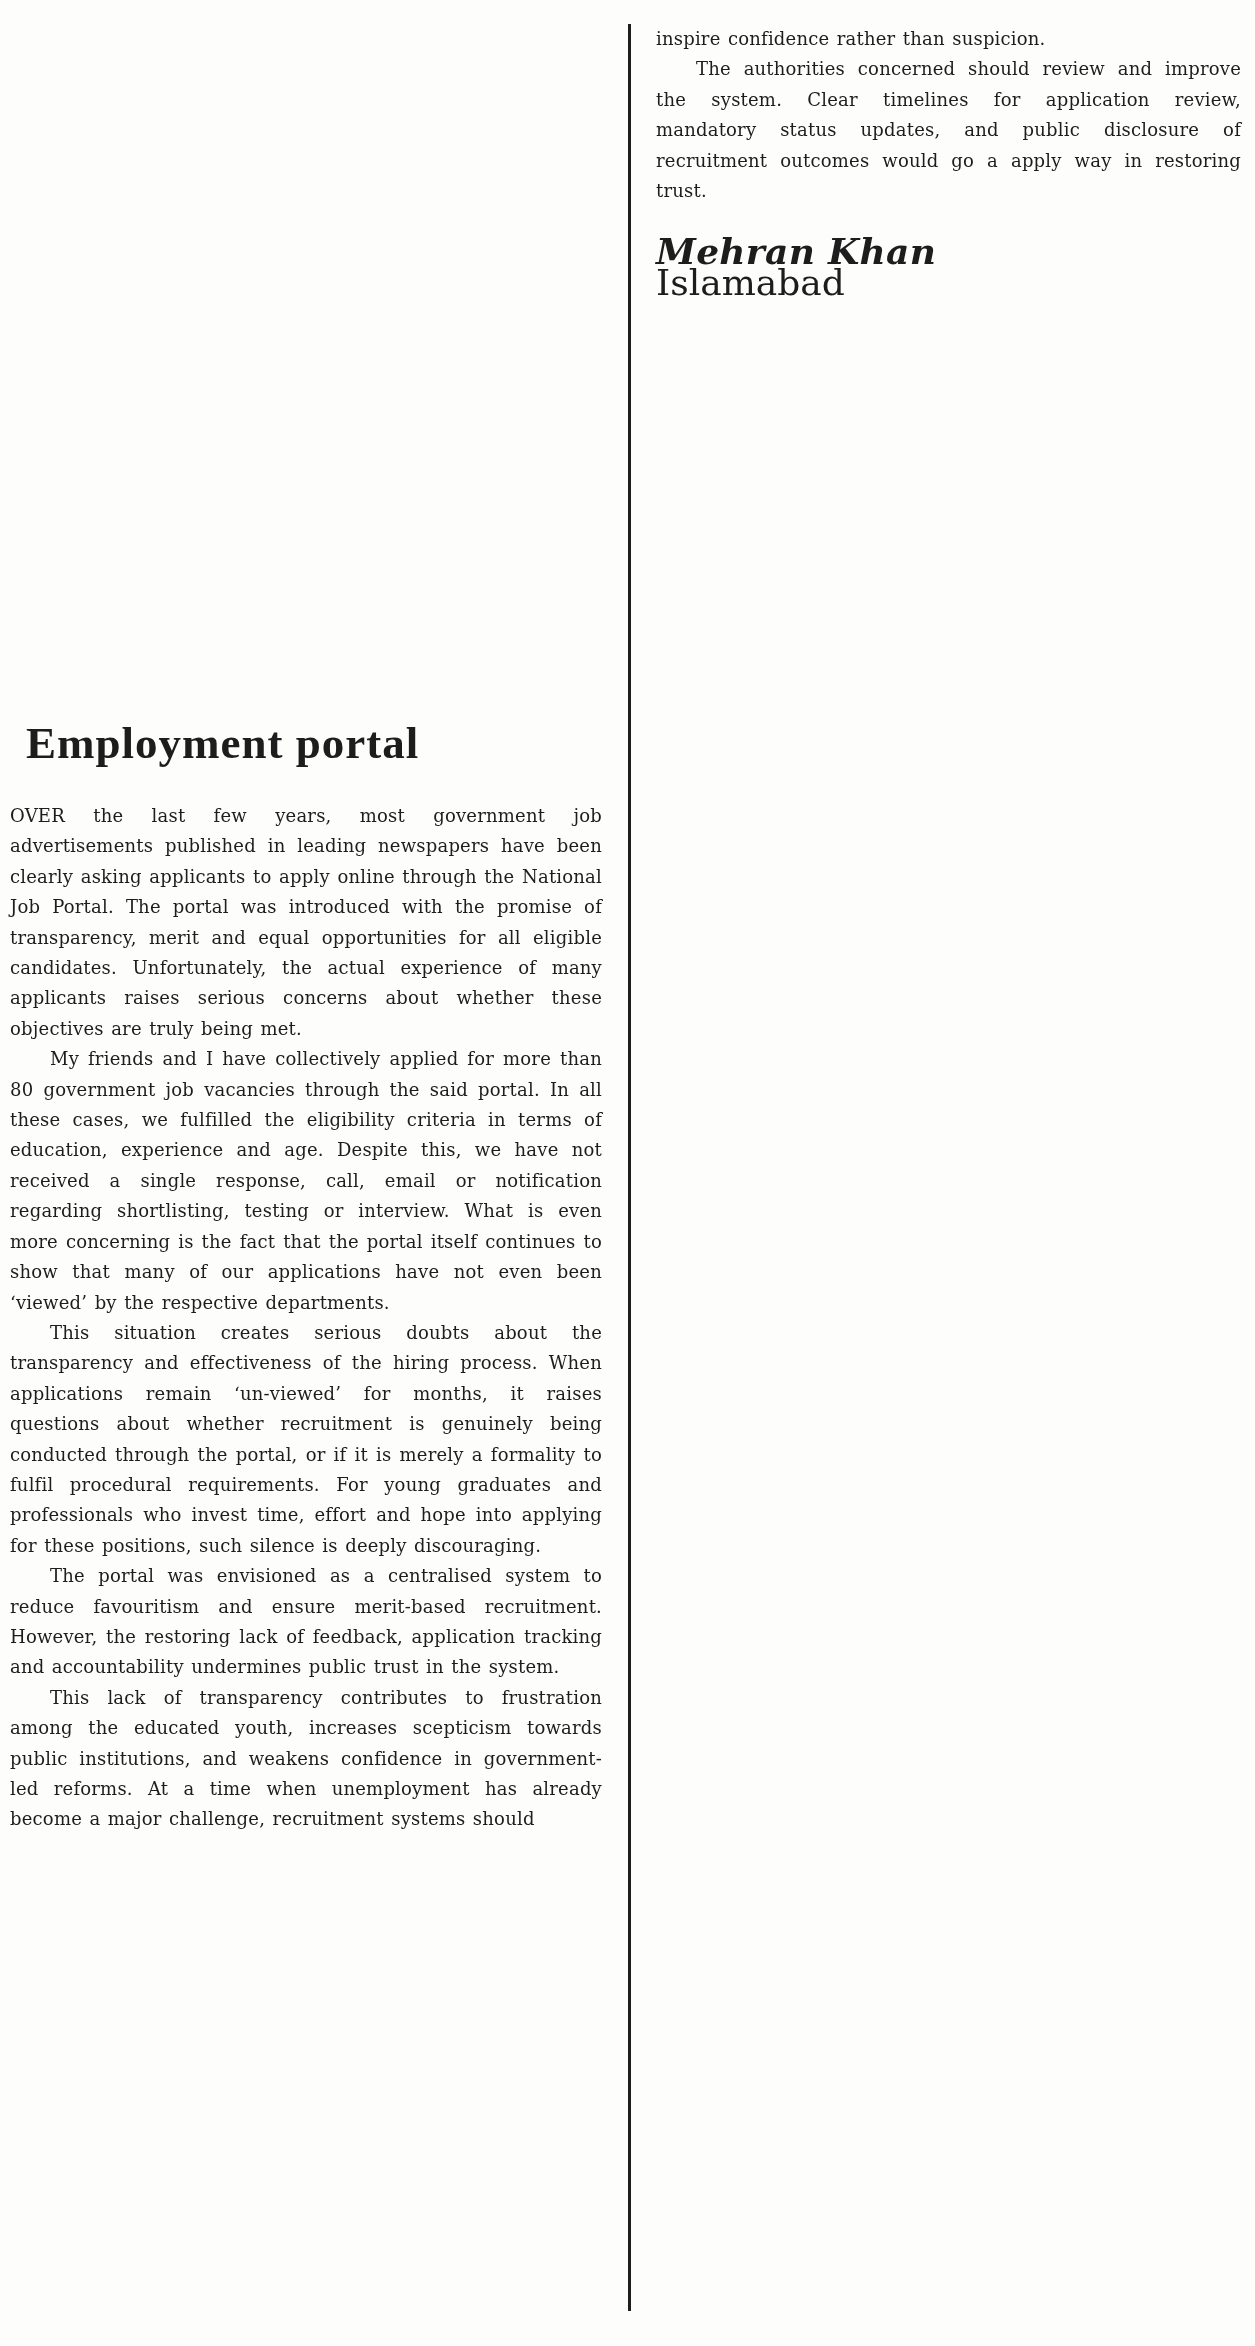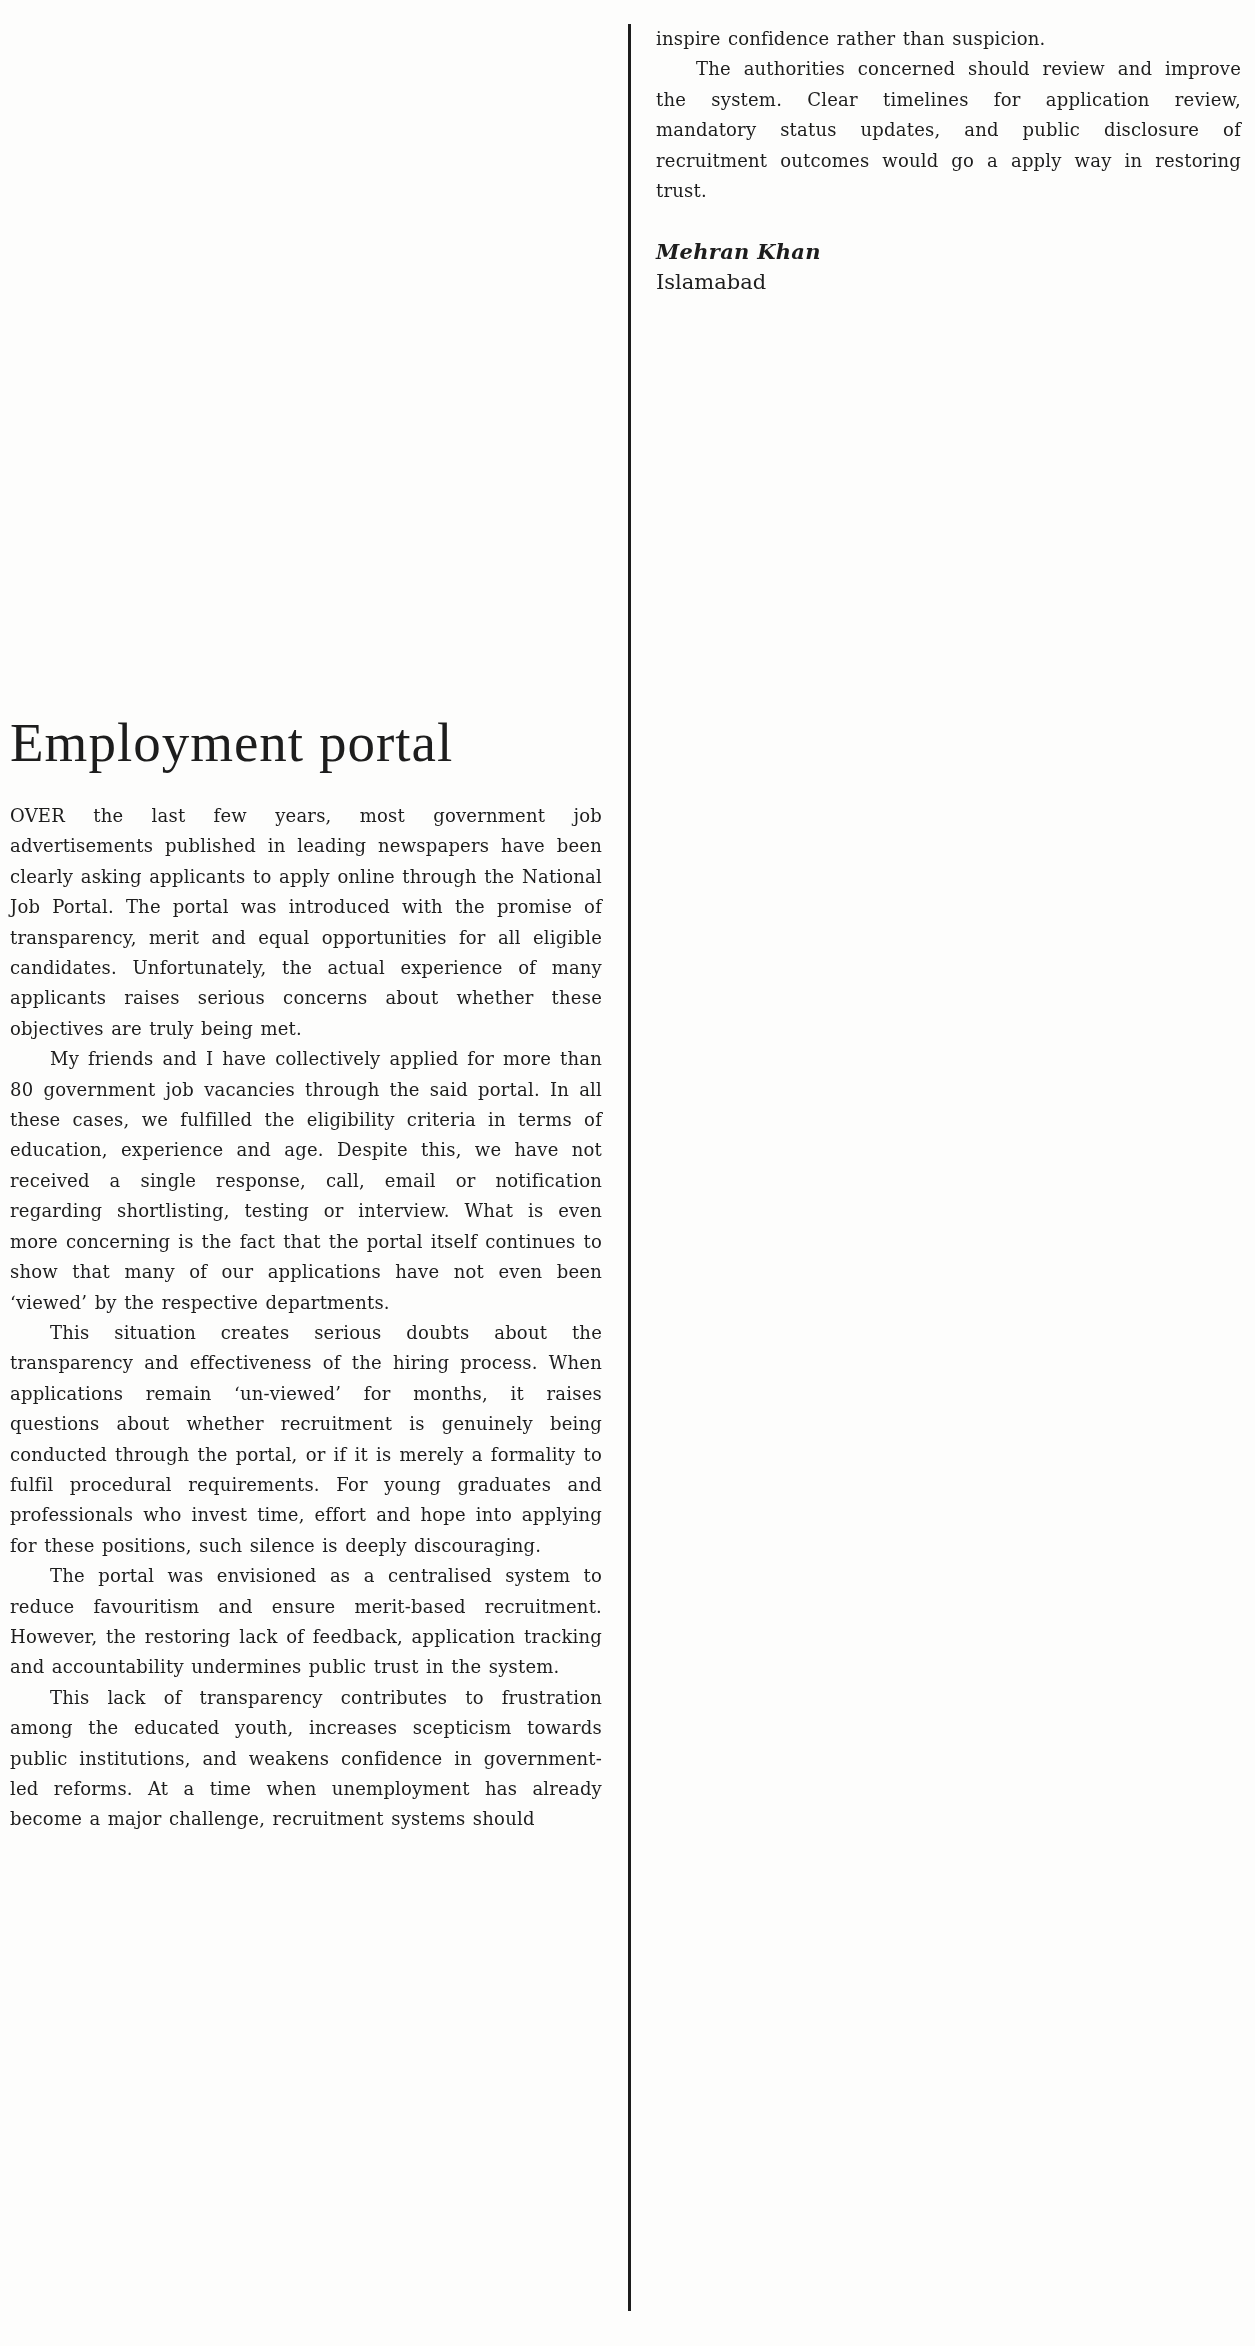--- a/index.html
+++ b/index.html
@@ -23,25 +23,25 @@
     color:var(--ink);
   }
   .col-left{
     position:absolute;
     left:10px;
     top:711px;
     width:592px;
   }
   .headline{
     font-family:"Liberation Serif", serif;
-    font-weight:400;
-    font-size:55px;
+    font-weight:700;
+    font-size:45px;
     line-height:64px;
     letter-spacing:1px;
-    margin:0 0 26px 0;
+    margin:0 0 26px 16px;
     white-space:nowrap;
   }
   .body-text p{
     margin:0;
     font-size:18px;
     line-height:30.4px;
     text-align:justify;
     word-spacing:1.5px;
     letter-spacing:0.2px;
   }
@@ -57,21 +57,21 @@
     background:var(--divider);
   }
   .col-right{
     position:absolute;
     left:656px;
     top:24px;
     width:585px;
   }
   .signature{
     margin-top:30px;
-    font-size:21px;
+    font-size:36px;
     line-height:31px;
   }
   .sig-name{
     font-weight:700;
     font-style:italic;
     letter-spacing:0.3px;
   }
   .sig-city{
     font-weight:400;
   }

